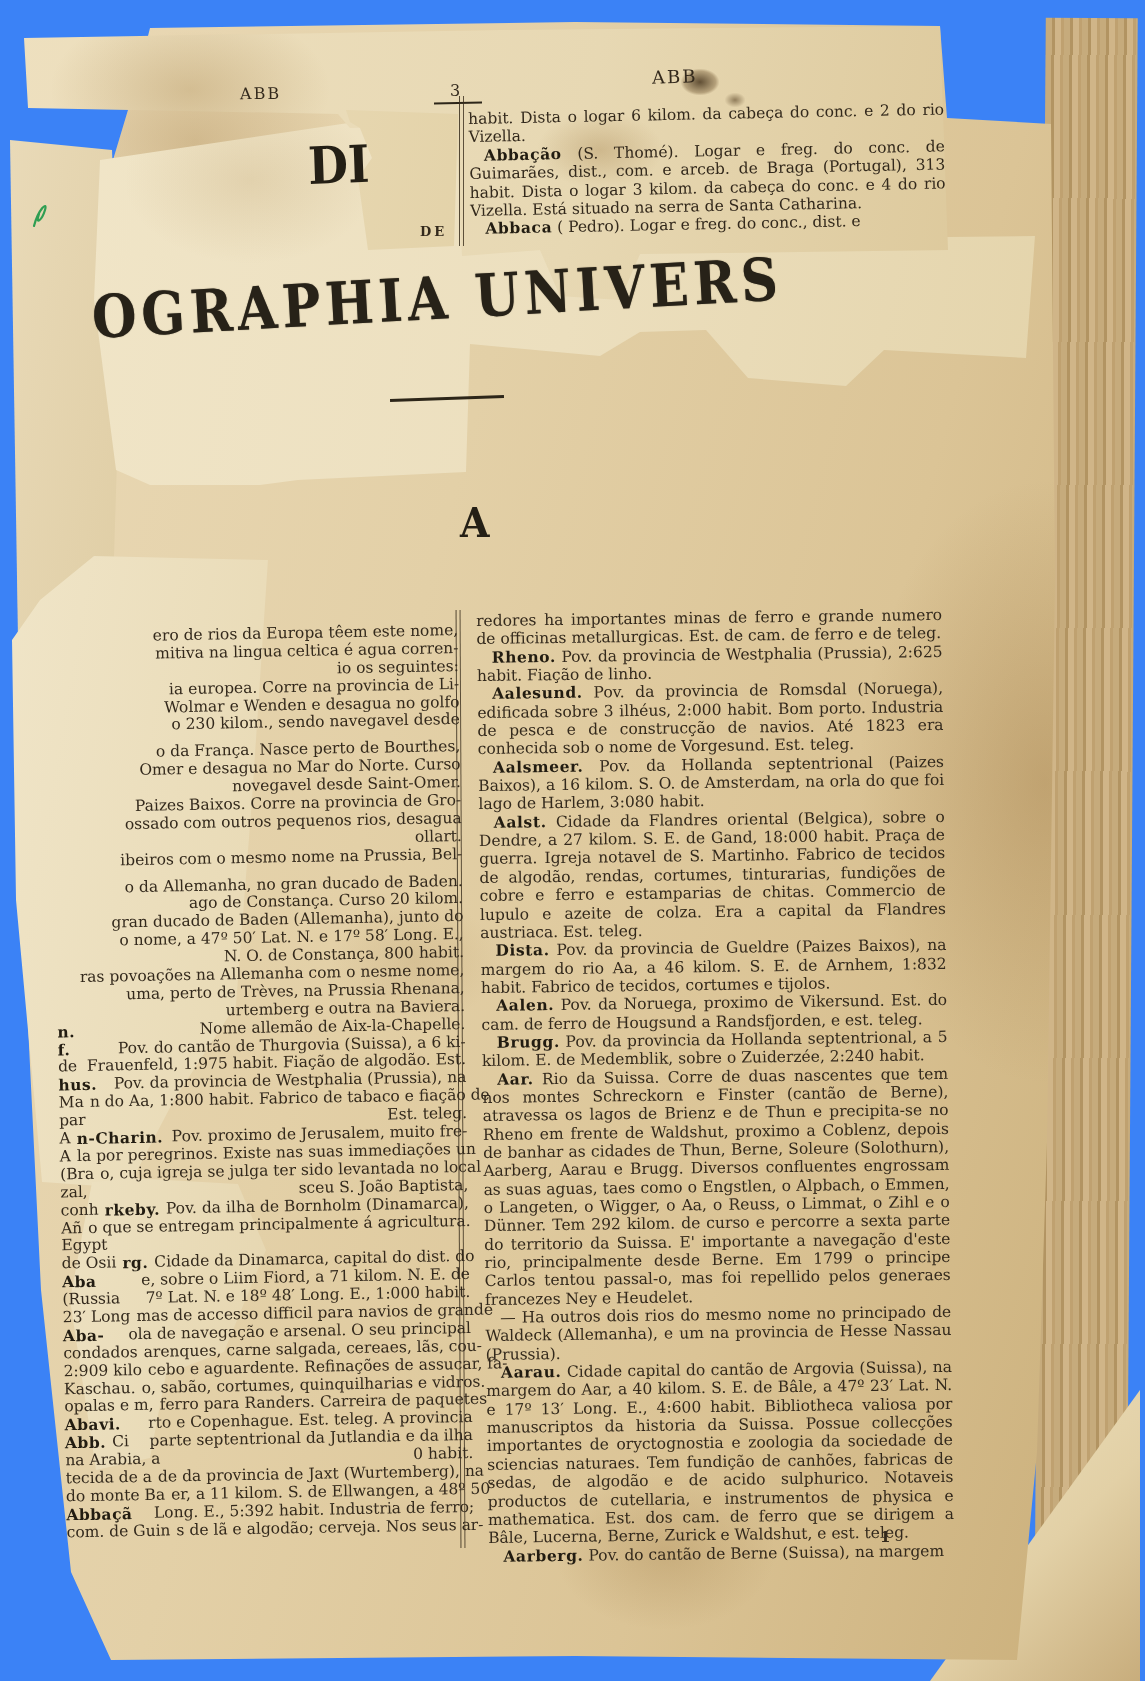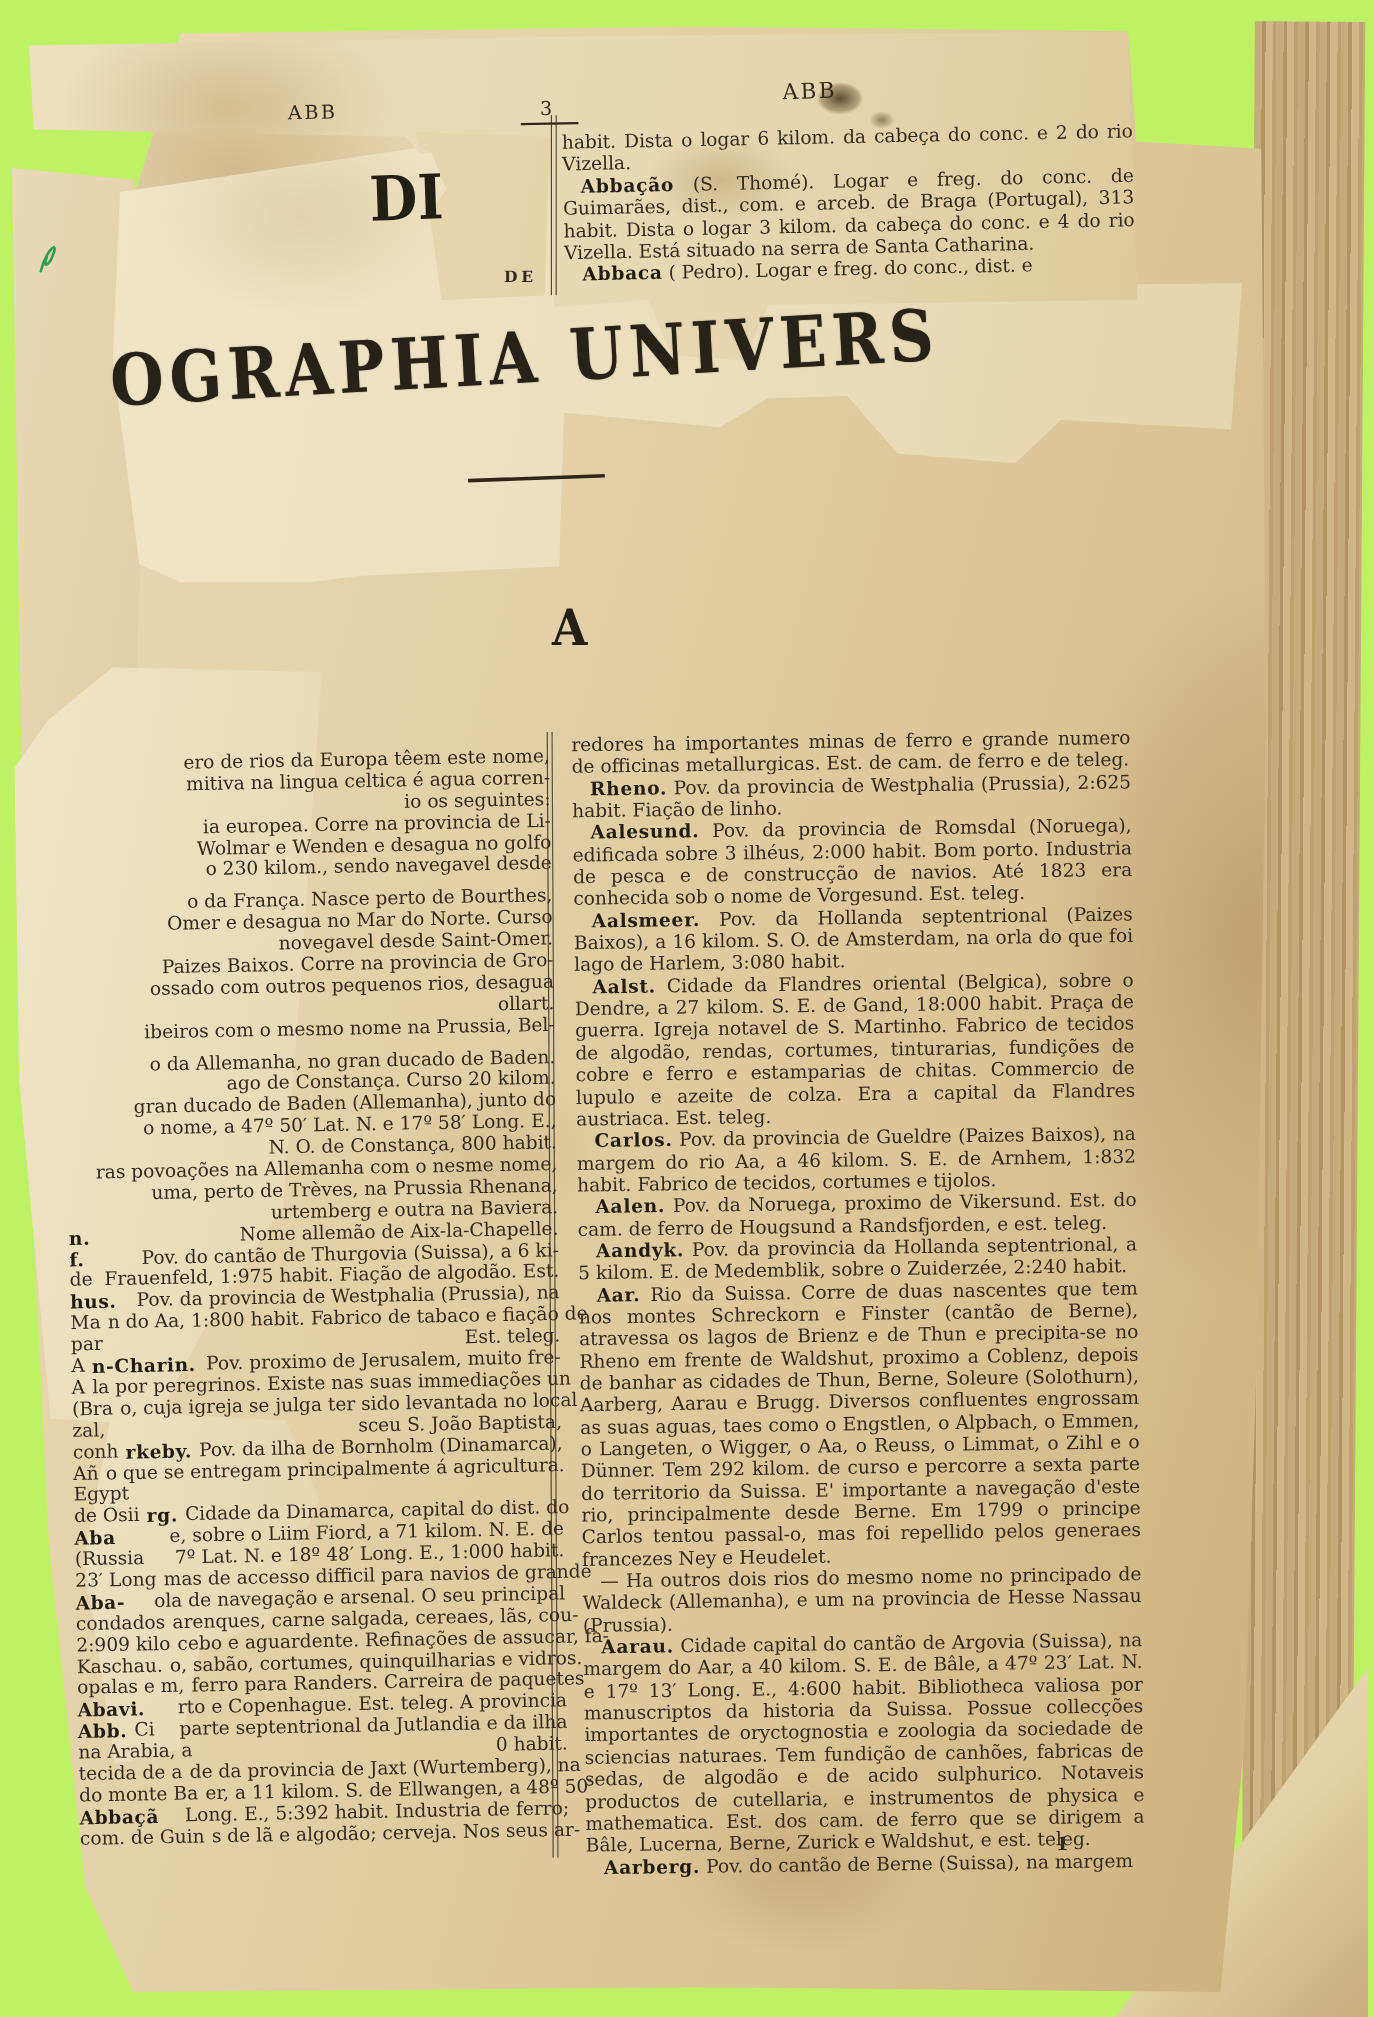--- a/index.html
+++ b/index.html
@@ -1,18 +1,18 @@
 <!DOCTYPE html>
 <html><head>
 <meta charset="utf-8">
 <style>
   html,body{margin:0;padding:0;background:#3f3422;}
   .stage{
     position:relative;width:1145px;height:1681px;overflow:hidden;
-    background:#bef264;
+    background:#3b82f6;
     font-family:"DejaVu Serif","Liberation Serif",serif;
     color:#332b1e;
   }
   .abs{position:absolute;}
   
   .fore-edge{
     left:1040px;top:18px;width:92px;height:1650px;z-index:1;
     background:repeating-linear-gradient(90deg,#c3a films 0,#c3a878 0px);
     background:repeating-linear-gradient(90deg,#c6ab7c 0 6px,#b29462 6px 9px,#d0b588 9px 15px,#bfa170 15px 18px);
     transform:rotate(.4deg);
@@ -469,23 +469,23 @@
       <span class="e">s de lã e algodão; cerveja. Nos seus ar-</span>
     </div>
     </div>
 
   <div class="rightcol">
       <p class="noind"> <span>redores ha importantes minas de ferro e grande numero de officinas metallurgicas. Est. de cam. de ferro e de teleg.</span></p>
       <p><b class="term">Rheno.</b> <span>Pov. da provincia de Westphalia (Prussia), 2:625 habit. Fiação de linho.</span></p>
       <p><b class="term">Aalesund.</b> <span>Pov. da provincia de Romsdal (Noruega), edificada sobre 3 ilhéus, 2:000 habit. Bom porto. Industria de pesca e de construcção de navios. Até 1823 era conhecida sob o nome de Vorgesund. Est. teleg.</span></p>
       <p><b class="term">Aalsmeer.</b> <span>Pov. da Hollanda septentrional (Paizes Baixos), a 16 kilom. S. O. de Amsterdam, na orla do que foi lago de Harlem, 3:080 habit.</span></p>
       <p><b class="term">Aalst.</b> <span>Cidade da Flandres oriental (Belgica), sobre o Dendre, a 27 kilom. S. E. de Gand, 18:000 habit. Praça de guerra. Igreja notavel de S. Martinho. Fabrico de tecidos de algodão, rendas, cortumes, tinturarias, fundições de cobre e ferro e estamparias de chitas. Commercio de lupulo e azeite de colza. Era a capital da Flandres austriaca. Est. teleg.</span></p>
-      <p><b class="term">Carlos.</b> <span>Pov. da provincia de Gueldre (Paizes Baixos), na margem do rio Aa, a 46 kilom. S. E. de Arnhem, 1:832 habit. Fabrico de tecidos, cortumes e tijolos.</span></p>
+      <p><b class="term">Dista.</b> <span>Pov. da provincia de Gueldre (Paizes Baixos), na margem do rio Aa, a 46 kilom. S. E. de Arnhem, 1:832 habit. Fabrico de tecidos, cortumes e tijolos.</span></p>
       <p><b class="term">Aalen.</b> <span>Pov. da Noruega, proximo de Vikersund. Est. do cam. de ferro de Hougsund a Randsfjorden, e est. teleg.</span></p>
-      <p><b class="term">Aandyk.</b> <span>Pov. da provincia da Hollanda septentrional, a 5 kilom. E. de Medemblik, sobre o Zuiderzée, 2:240 habit.</span></p>
+      <p><b class="term">Brugg.</b> <span>Pov. da provincia da Hollanda septentrional, a 5 kilom. E. de Medemblik, sobre o Zuiderzée, 2:240 habit.</span></p>
       <p><b class="term">Aar.</b> <span>Rio da Suissa. Corre de duas nascentes que tem nos montes Schreckorn e Finster (cantão de Berne), atravessa os lagos de Brienz e de Thun e precipita-se no Rheno em frente de Waldshut, proximo a Coblenz, depois de banhar as cidades de Thun, Berne, Soleure (Solothurn), Aarberg, Aarau e Brugg. Diversos confluentes engrossam as suas aguas, taes como o Engstlen, o Alpbach, o Emmen, o Langeten, o Wigger, o Aa, o Reuss, o Limmat, o Zihl e o Dünner. Tem 292 kilom. de curso e percorre a sexta parte do territorio da Suissa. E' importante a navegação d'este rio, principalmente desde Berne. Em 1799 o principe Carlos tentou passal-o, mas foi repellido pelos generaes francezes Ney e Heudelet.</span></p>
       <p> <span>— Ha outros dois rios do mesmo nome no principado de Waldeck (Allemanha), e um na provincia de Hesse Nassau (Prussia).</span></p>
       <p><b class="term">Aarau.</b> <span>Cidade capital do cantão de Argovia (Suissa), na margem do Aar, a 40 kilom. S. E. de Bâle, a 47º 23′ Lat. N. e 17º 13′ Long. E., 4:600 habit. Bibliotheca valiosa por manuscriptos da historia da Suissa. Possue collecções importantes de oryctognostia e zoologia da sociedade de sciencias naturaes. Tem fundição de canhões, fabricas de sedas, de algodão e de acido sulphurico. Notaveis productos de cutellaria, e instrumentos de physica e mathematica. Est. dos cam. de ferro que se dirigem a Bâle, Lucerna, Berne, Zurick e Waldshut, e est. teleg.</span></p>
       <p><b class="term">Aarberg.</b> <span>Pov. do cantão de Berne (Suissa), na margem</span></p>
     </div>
 
   <svg class="fiber" width="26" height="36" viewBox="0 0 26 36">
     <path d="M4,30 C8,14 18,4 15,14 C12,24 5,30 9,18" fill="none" stroke="#2f9e52" stroke-width="2.2" stroke-linecap="round"></path>
   </svg>
 

